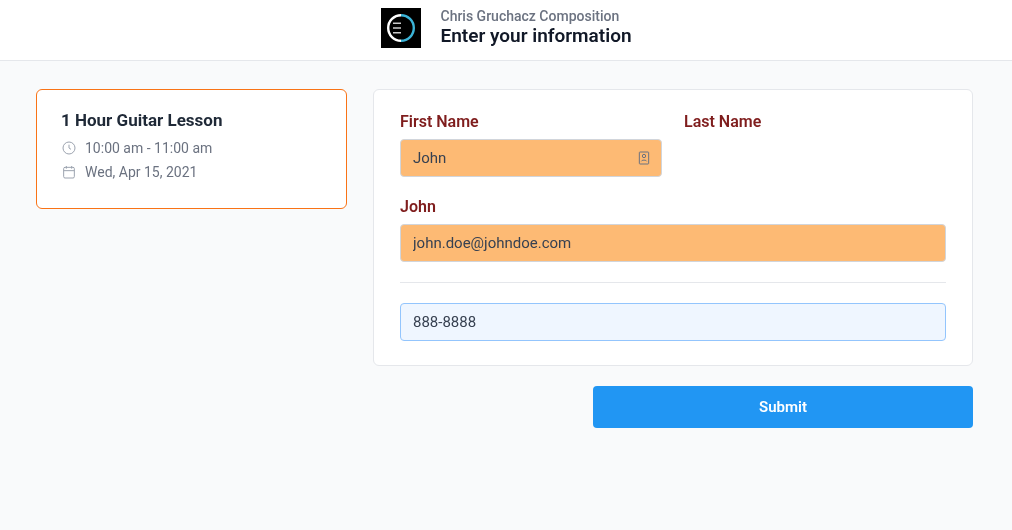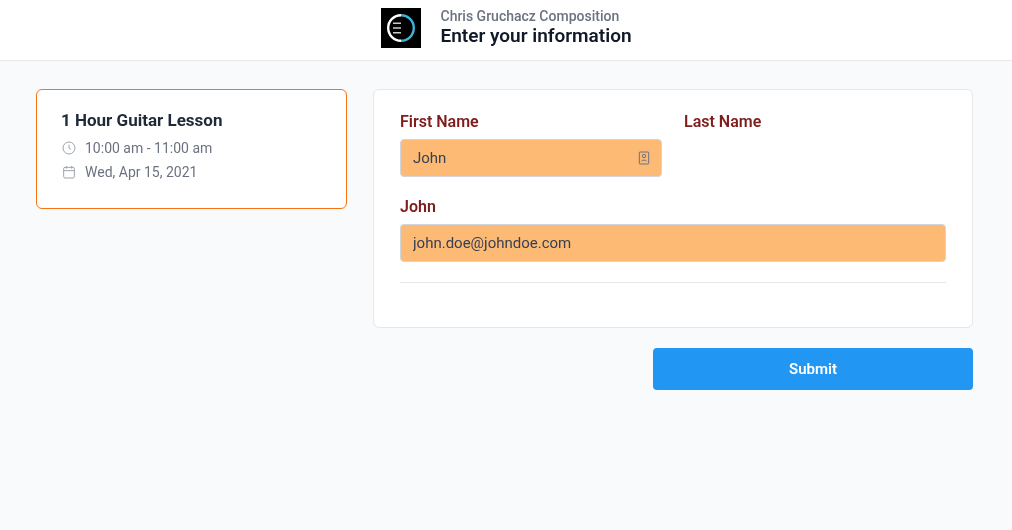--- a/index.html
+++ b/index.html
@@ -154,21 +154,21 @@
       display: flex;
       justify-content: flex-end;
       margin-top: 20px;
     }
     .submit-btn {
       background: #2196f3;
       color: #ffffff;
       border: none;
       border-radius: 4px;
       padding: 12px 0;
-      width: 320px;
+      width: 380px;
       font-size: 15px;
       font-weight: 600;
       cursor: pointer;
       font-family: inherit;
     }
   </style>
 </head>
 <body>
 
 <div class="header">
@@ -228,20 +228,21 @@
       </div>
 
       <div class="form-group full" style="margin-bottom:20px;">
         <label class="form-label">John</label>
         <input type="email" class="form-input" value="john.doe@johndoe.com" style="">
       </div>
 
       <hr class="divider">
 
       <div class="form-group full section-phone">
+        <input type="tel" class="form-input focused" value="888-8888" style="">
       </div>
     </div>
 
     <div class="submit-row">
       <button class="submit-btn">Submit</button>
     </div>
   </div>
 </div>
 
 </body></html>

